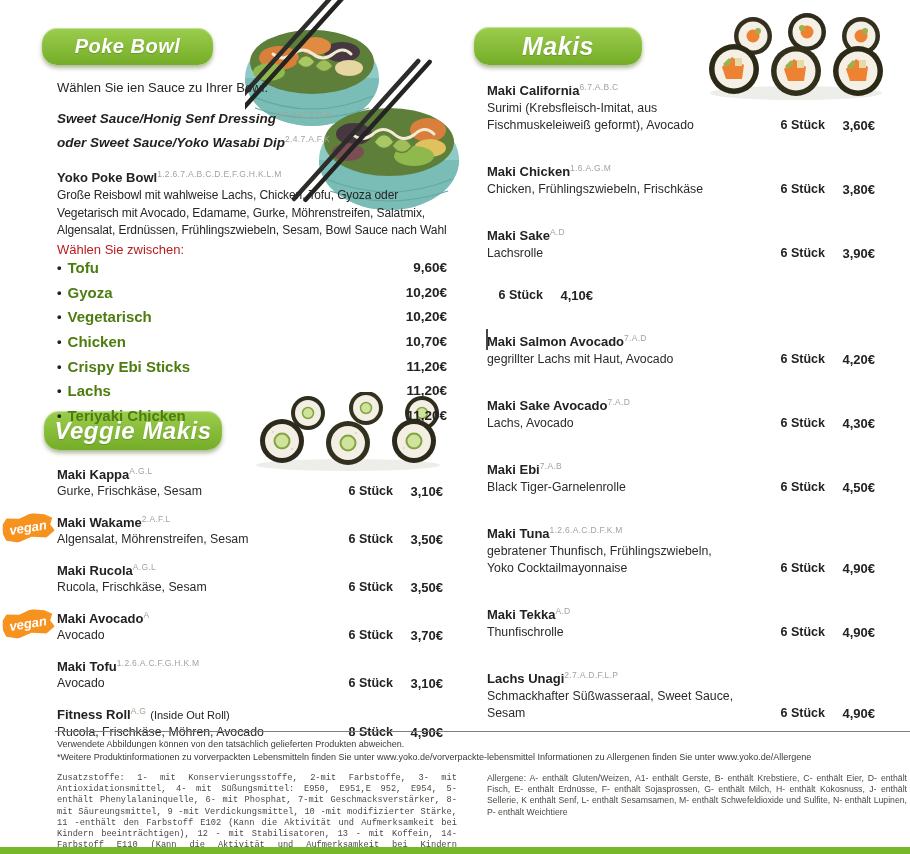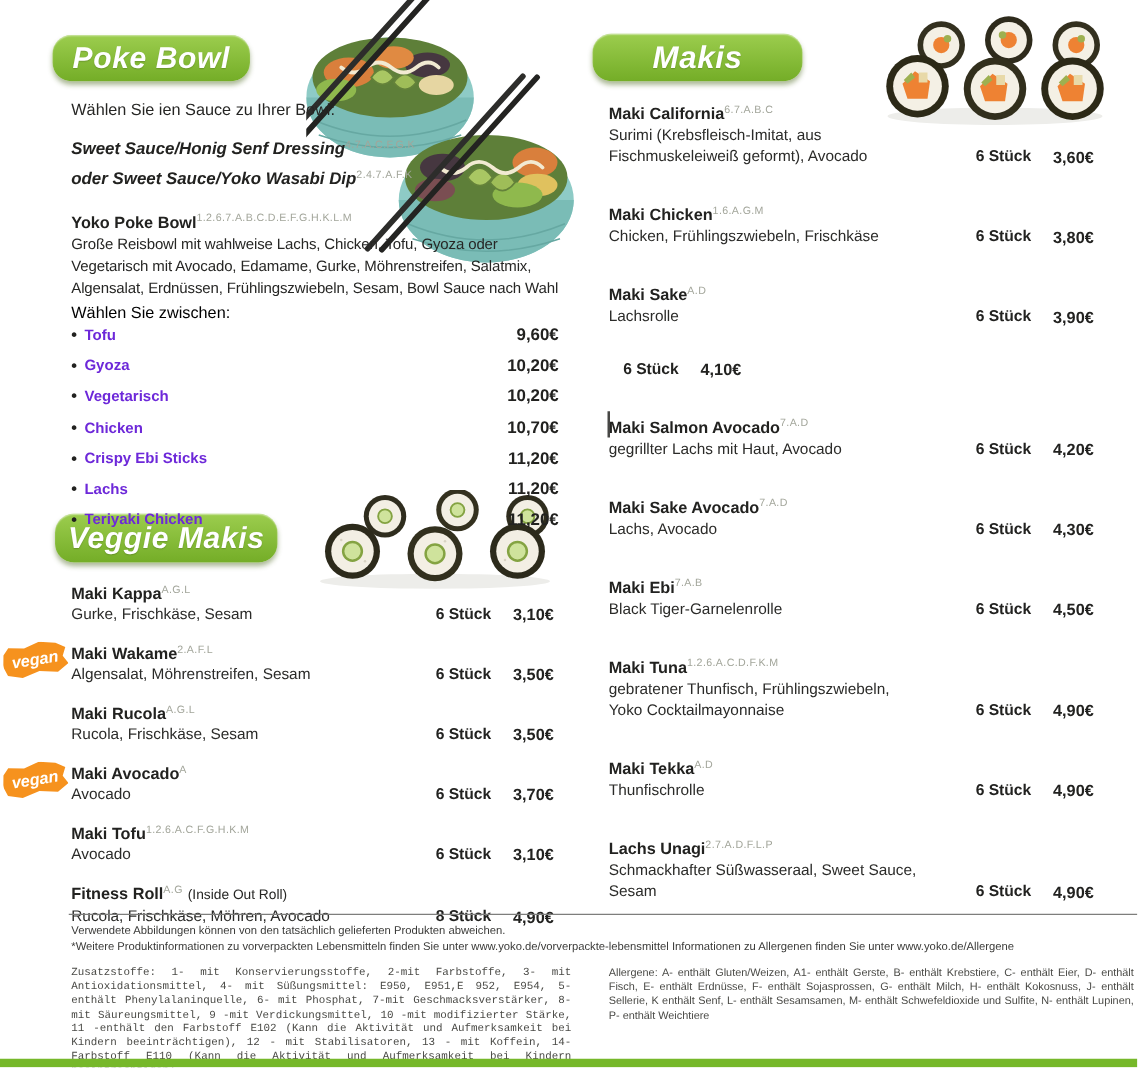--- a/index.html
+++ b/index.html
@@ -9,42 +9,42 @@
 
   
   .hbtn {
     position:absolute; display:flex; align-items:center; justify-content:center;
     background:linear-gradient(#9ccd4e,#74ad27);
     border-radius:15px; color:#fff; font-style:italic; font-weight:bold;
     box-shadow:0 3px 4px rgba(70,100,25,.45), inset 0 1px 1px rgba(255,255,255,.45);
     text-shadow:0 1px 1px rgba(0,0,0,.18);
     letter-spacing:.5px;
   }
-  .hbtn-poke   { left:42px;  top:28px;  width:158px; height:37px; font-size:24px; }
+  .hbtn-poke   { left:42px;  top:28px;  width:171px; height:37px; font-size:20px; }
   .hbtn-veggie { left:44px;  top:411px; width:178px; height:39px; font-size:24px; }
   .hbtn-makis  { left:474px; top:27px;  width:168px; height:38px; font-size:25px; }
 
   
   .img-poke   { position:absolute; left:245px; top:0;     width:215px; height:235px; }
   .img-veggie { position:absolute; left:246px; top:392px; width:205px; height:80px; }
   .img-maki   { position:absolute; left:706px; top:10px;  width:180px; height:92px; }
 
   
   .poke-content { position:absolute; left:57px; top:80px; width:390px; }
   .intro  { font-size:13px; line-height:16px; margin-bottom:9px; color:#262624; }
   .sauce  { font-size:13.5px; line-height:20px; font-weight:bold; font-style:italic; color:#222220; }
   sup.alg { font-size:8.5px; color:#a2a59a; font-weight:normal; font-style:normal; letter-spacing:.3px; vertical-align:5px; }
   .pitem-name { margin-top:13px; line-height:17px; }
   .iname  { font-size:13px; font-weight:bold; color:#222220; }
   .pdesc  { font-size:12px; line-height:17.5px; letter-spacing:-.1px; white-space:pre-line; color:#262624; margin-top:1px; }
-  .choose { font-size:13px; line-height:17px; margin-top:1px; color:#000000; }
+  .choose { font-size:13px; line-height:17px; margin-top:1px; color:#b91c1c; }
   .opts   { margin-top:-2px; }
   .opt    { display:flex; align-items:center; height:24.6px; }
   .bullet { font-size:13px; font-weight:bold; margin-right:6px; color:#222220; }
-  .oname  { font-size:12px; font-weight:bold; color:#6d28d9; }
+  .oname  { font-size:15px; font-weight:bold; color:#4d7c0f; }
   .oprice { margin-left:auto; font-size:13.5px; font-weight:bold; color:#222220; }
 
   
   .vlist { position:absolute; left:57px;  top:463px; width:386px; }
   .mlist { position:absolute; left:487px; top:78px;  width:388px; }
   .item  { position:relative; }
   .vlist .item { margin-bottom:11px; }
   .mlist .item { margin-bottom:25px; }
   .nrow  { line-height:17px; }
   .mlist .nrow { line-height:18px; }

